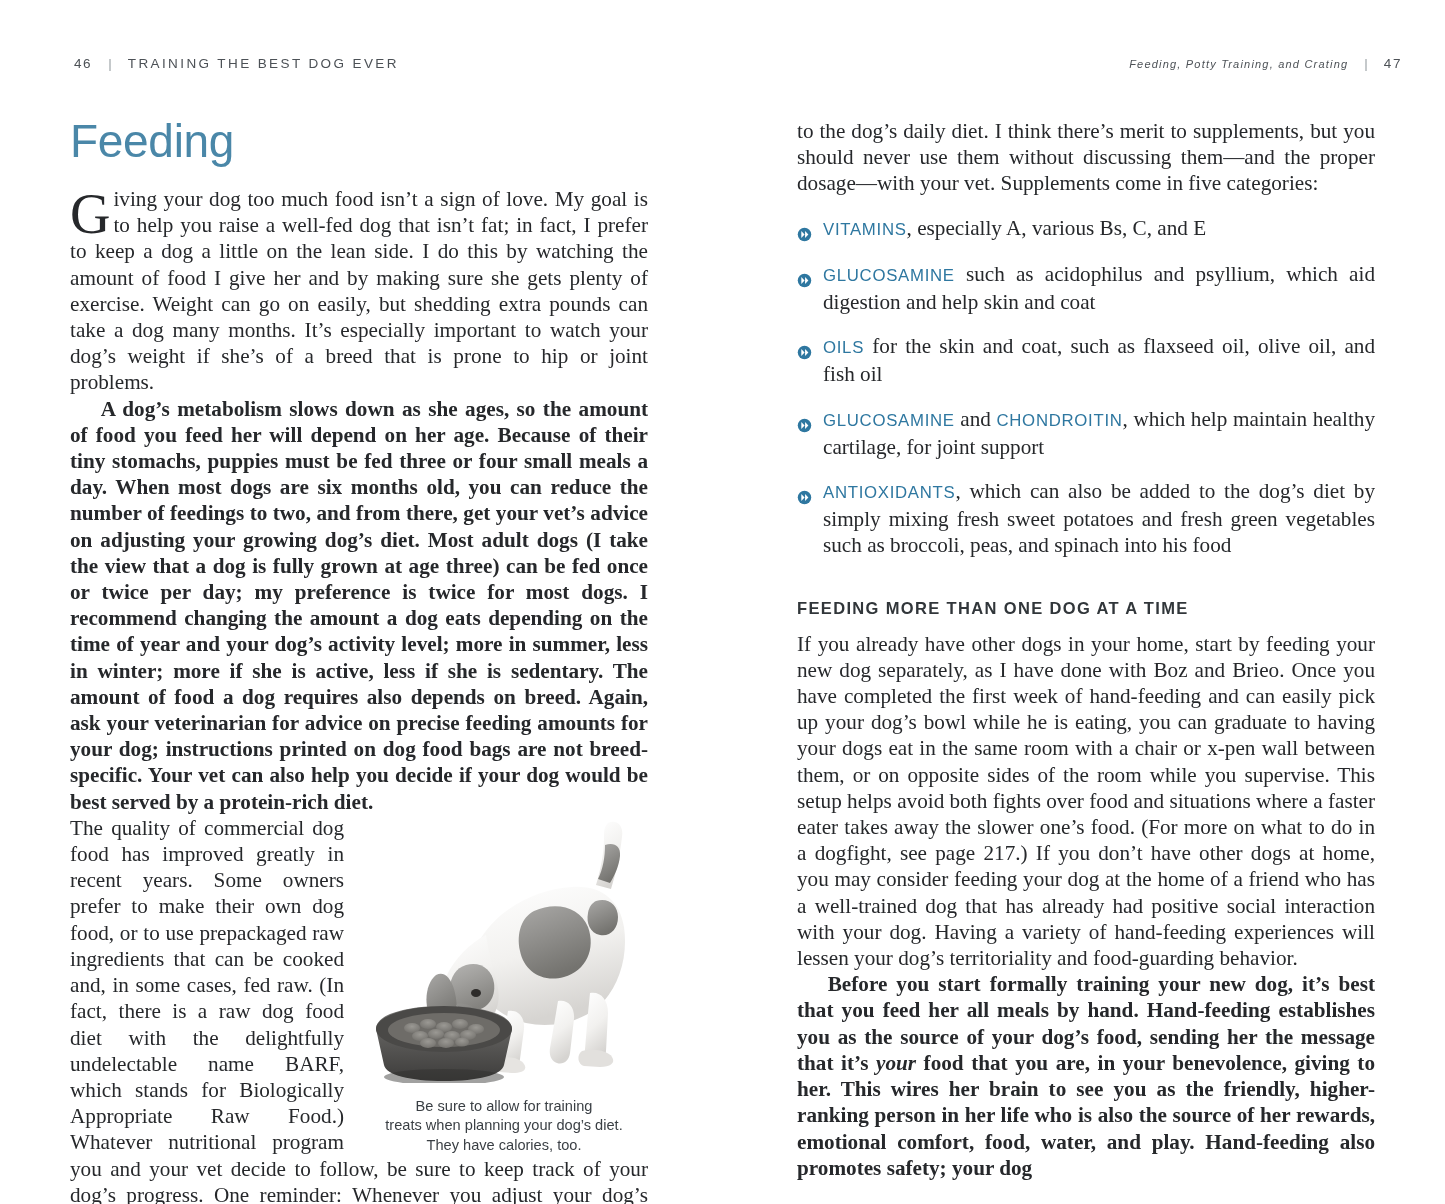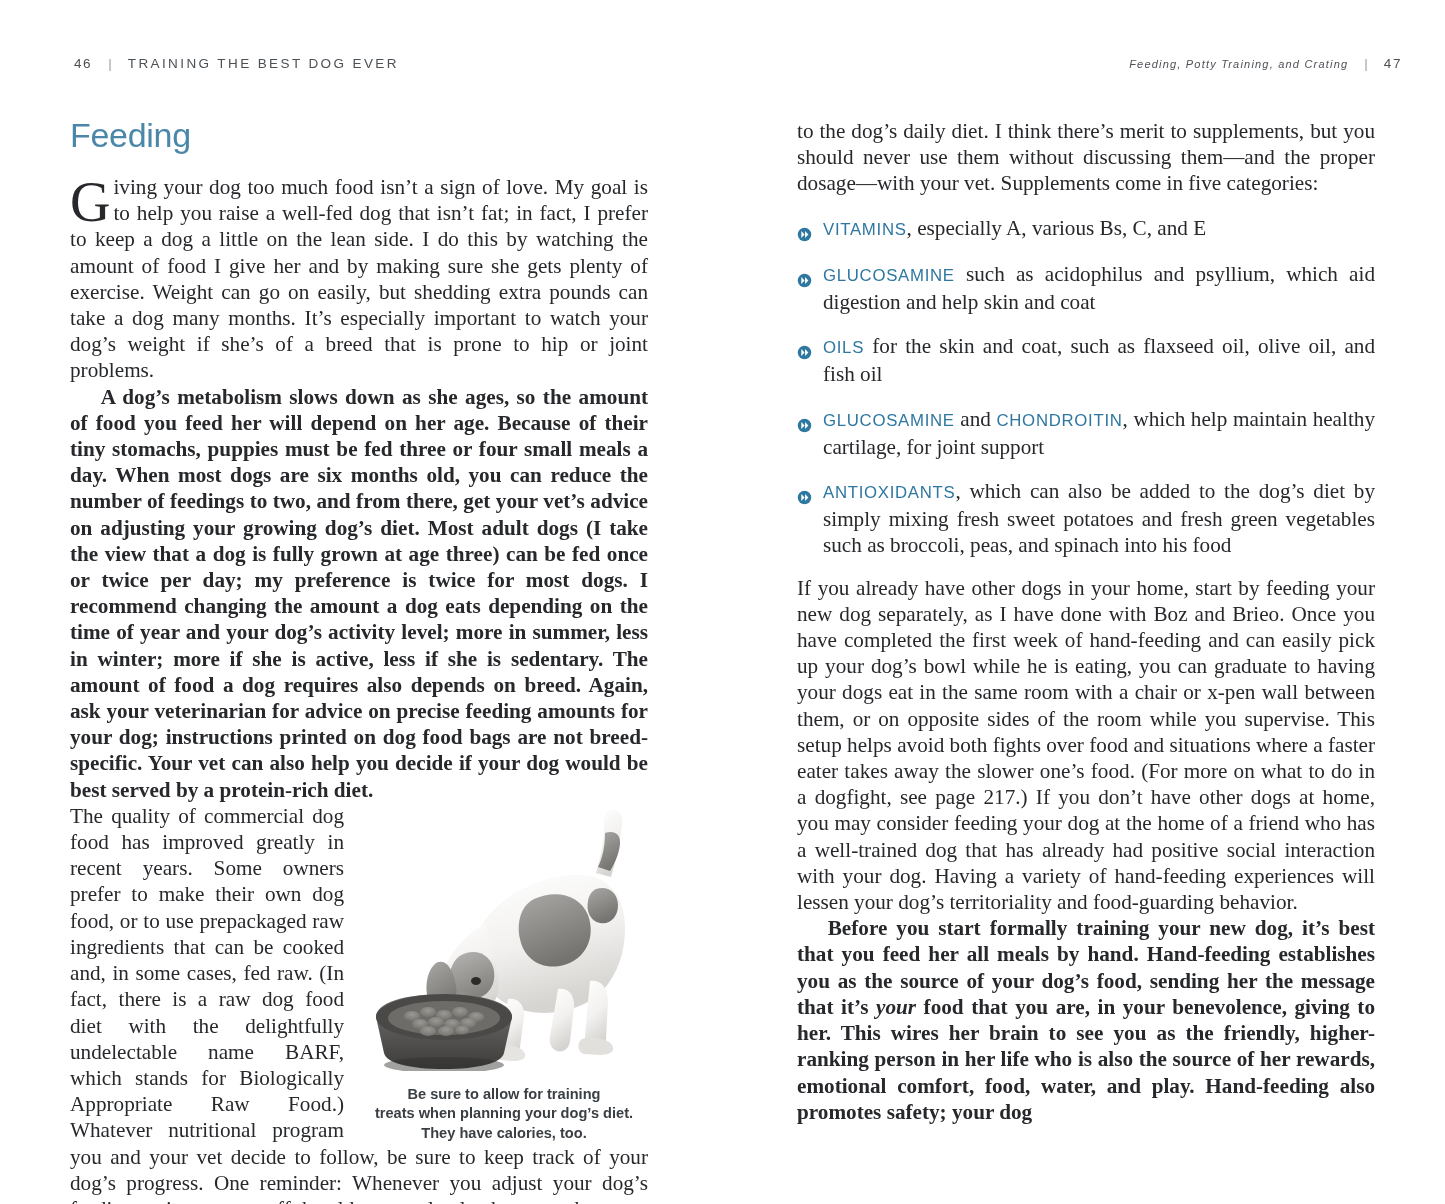--- a/index.html
+++ b/index.html
@@ -51,21 +51,21 @@
     top: 118px;
     width: 578px;
   }
   .col-left  { left: 70px; }
   .col-right { left: 797px; }
 
   
   .section-title {
     font-family: "Liberation Sans", "DejaVu Sans", sans-serif;
     font-weight: 400;
-    font-size: 34px;
+    font-size: 46px;
     line-height: 1;
     color: #4a87a8;
     margin: 0 0 22px 0;
     letter-spacing: -0.3px;
   }
   .subhead {
     font-family: "Liberation Sans", "DejaVu Sans", sans-serif;
     font-weight: bold;
     font-size: 16.5px;
     letter-spacing: 1.35px;
@@ -94,21 +94,20 @@
     margin-top: 2px;
     font-family: "Liberation Serif", "DejaVu Serif", serif;
   }
 
   
   .figure {
     float: right;
     width: 292px;
     margin: 0 -2px 0 14px;
     shape-outside: polygon(0 0, 100% 0, 100% 100%, 0 100%);
-    font-weight: bold;
   }
   .photo {
     position: relative;
     width: 292px;
     height: 268px;
     overflow: hidden;
   }
   .photo svg { display: block; }
   .caption {
     font-family: "Liberation Sans", "DejaVu Sans", sans-serif;
@@ -116,21 +115,21 @@
     line-height: 19.5px;
     text-align: center;
     color: #3a3f44;
     margin-top: 14px;
     padding: 0 8px;
   }
 
   
   ul.supplements {
     list-style: none;
-    margin: 18px 0 16px 0;
+    margin: 18px 0 8px 0;
     padding: 0;
   }
   ul.supplements li {
     position: relative;
     padding-left: 26px;
     margin-bottom: 18px;
     font-size: 21.2px;
     line-height: 26.2px;
     text-align: justify;
   }
@@ -313,19 +312,20 @@
             <circle cx="8" cy="8" r="7.2" fill="#2e77a0"></circle>
             <path d="M4.6 4.3 L8.1 8 L4.6 11.7 Z" fill="#ffffff"></path>
             <path d="M8.6 4.3 L12.1 8 L8.6 11.7 Z" fill="#ffffff"></path>
           </svg>
         </span>
         <span class="term">ANTIOXIDANTS</span><span>, which can also be added to the dog’s diet by simply mixing fresh sweet potatoes and fresh green vegetables such as broccoli, peas, and spinach into his food</span>
       </li>
 
     </ul>
 
+    <h2 class="subhead">FEEDING MORE THAN ONE DOG AT A TIME</h2>
     <p class="body noindent">If you already have other dogs in your home, start by feeding your new dog separately, as I have done with Boz and Brieo. Once you have completed the first week of hand-feeding and can easily pick up your dog’s bowl while he is eating, you can graduate to having your dogs eat in the same room with a chair or x-pen wall between them, or on opposite sides of the room while you supervise. This setup helps avoid both fights over food and situations where a faster eater takes away the slower one’s food. (For more on what to do in a dogfight, see page 217.) If you don’t have other dogs at home, you may consider feeding your dog at the home of a friend who has a well-trained dog that has already had positive social interaction with your dog. Having a variety of hand-feeding experiences will lessen your dog’s territoriality and food-guarding behavior.</p>
 
     <p class="body noindent"><span>Before you start formally training your new dog, it’s best that you feed her all meals by hand. Hand-feeding establishes you as the source of your dog’s food, sending her the message that it’s </span><em class="ital">your</em><span> food that you are, in your benevolence, giving to her. This wires her brain to see you as the friendly, higher-ranking person in her life who is also the source of her rewards, emotional comfort, food, water, and play. Hand-feeding also promotes safety; your dog</span></p>
 
   </div>
 
 </div>
 
 </body></html>

